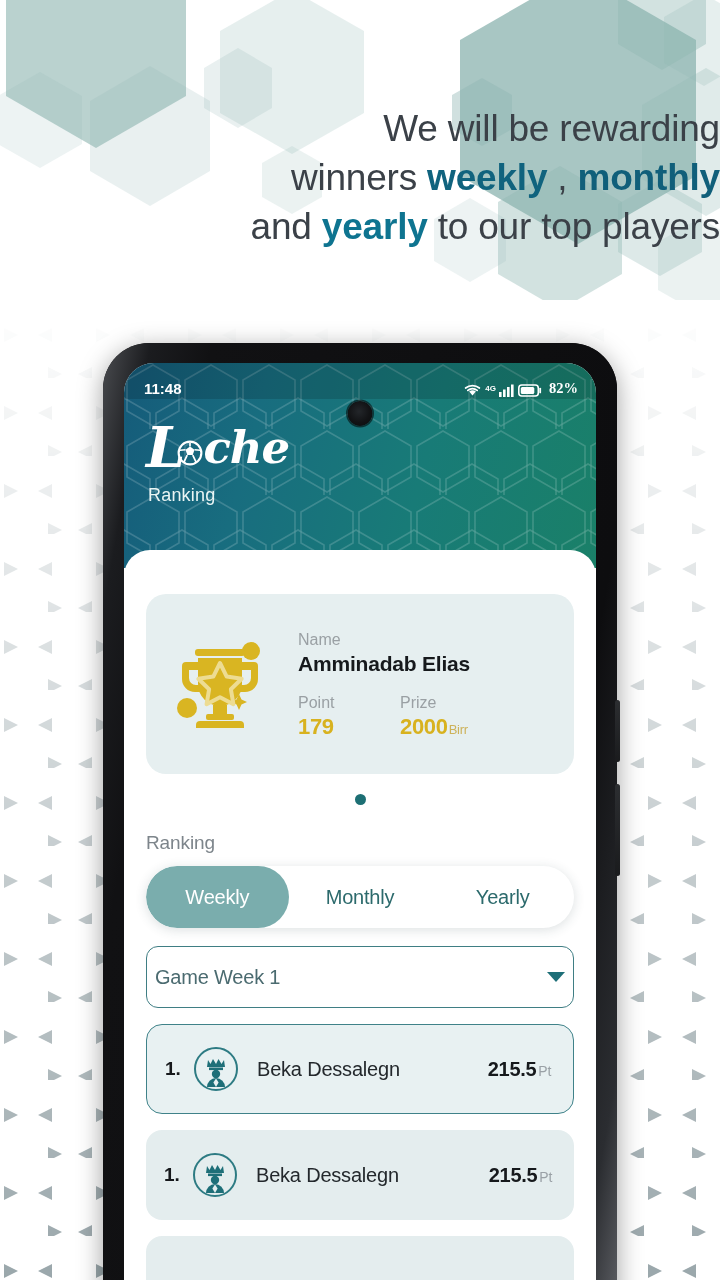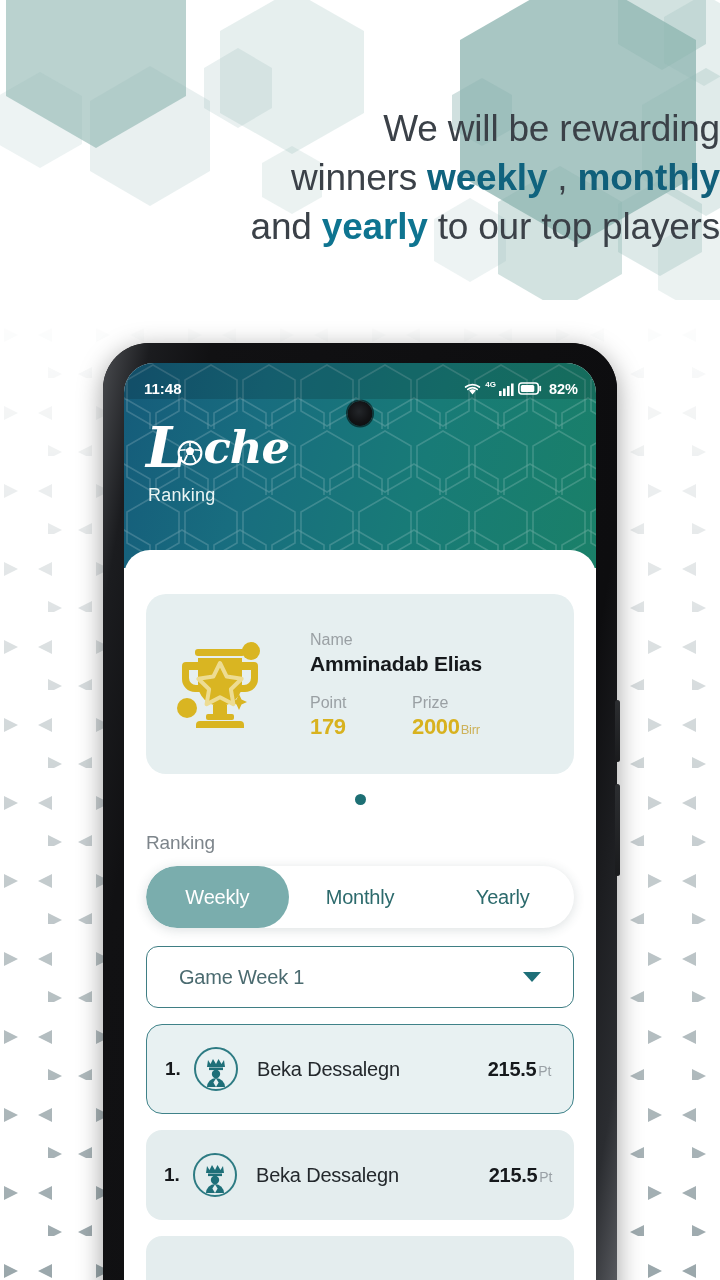--- a/index.html
+++ b/index.html
@@ -94,22 +94,22 @@
     display: flex;
     align-items: center;
     justify-content: space-between;
     padding: 15px 18px 0 20px;
     color: #ffffff;
     font-size: 15px;
     font-weight: 700;
     background: rgba(0,0,0,.14);
     z-index: 3;
   }
-  #status-right { display: flex; align-items: center; gap: 3px; }
-  #status-right .pct { margin-left: 4px; font-size: 14.5px; font-weight: 700; }
+  #status-right { display: flex; align-items: flex-end; gap: 3px; }
+  #status-right .pct { margin-left: 4px; font-size: 14.5px; font-weight: 700; font-family: Liberation Serif, serif; }
   .net-label { font-size: 8px; font-weight: 700; position: relative; top: -4px; letter-spacing: 0; }
   #camera {
     position: absolute;
     top: 38px; left: 50%;
     transform: translateX(-50%);
     width: 25px; height: 25px;
     border-radius: 50%;
     background: radial-gradient(circle at 46% 42%, #23262a 0%, #121315 55%, #0a0b0c 100%);
     box-shadow: 0 0 0 1.5px rgba(0,0,0,.55);
     z-index: 4;
@@ -169,21 +169,21 @@
 
   
   #winner-card {
     margin-top: 18px;
     background: #e6eff0;
     border-radius: 20px;
     height: 180px;
     display: flex;
     align-items: center;
     padding: 0 22px;
-    gap: 32px;
+    gap: 20px;
   }
   #trophy { width: 104px; height: 104px; flex: 0 0 104px; }
   #winner-info { flex: 1; padding-left: 6px; }
   .field-label { font-size: 16px; color: #9aa0a4; line-height: 22px; }
   .field-value-name {
     font-size: 21px; font-weight: 700; color: #16191c;
     letter-spacing: -.2px; margin-top: 1px;
   }
   #winner-stats { display: flex; margin-top: 16px; }
   #winner-stats .col:first-child { width: 102px; }
@@ -228,21 +228,21 @@
 
   
   #gameweek-select {
     margin-top: 18px;
     height: 62px;
     border: 1.6px solid #3f7e84;
     border-radius: 12px;
     display: flex;
     align-items: center;
     justify-content: space-between;
-    padding: 0 32px;
+    padding: 0 8px;
     font-size: 20px;
     color: #4b6b70;
     letter-spacing: -.2px;
   }
   .caret {
     width: 0; height: 0;
     border-left: 9px solid transparent;
     border-right: 9px solid transparent;
     border-top: 10px solid #1e6f78;
   }

